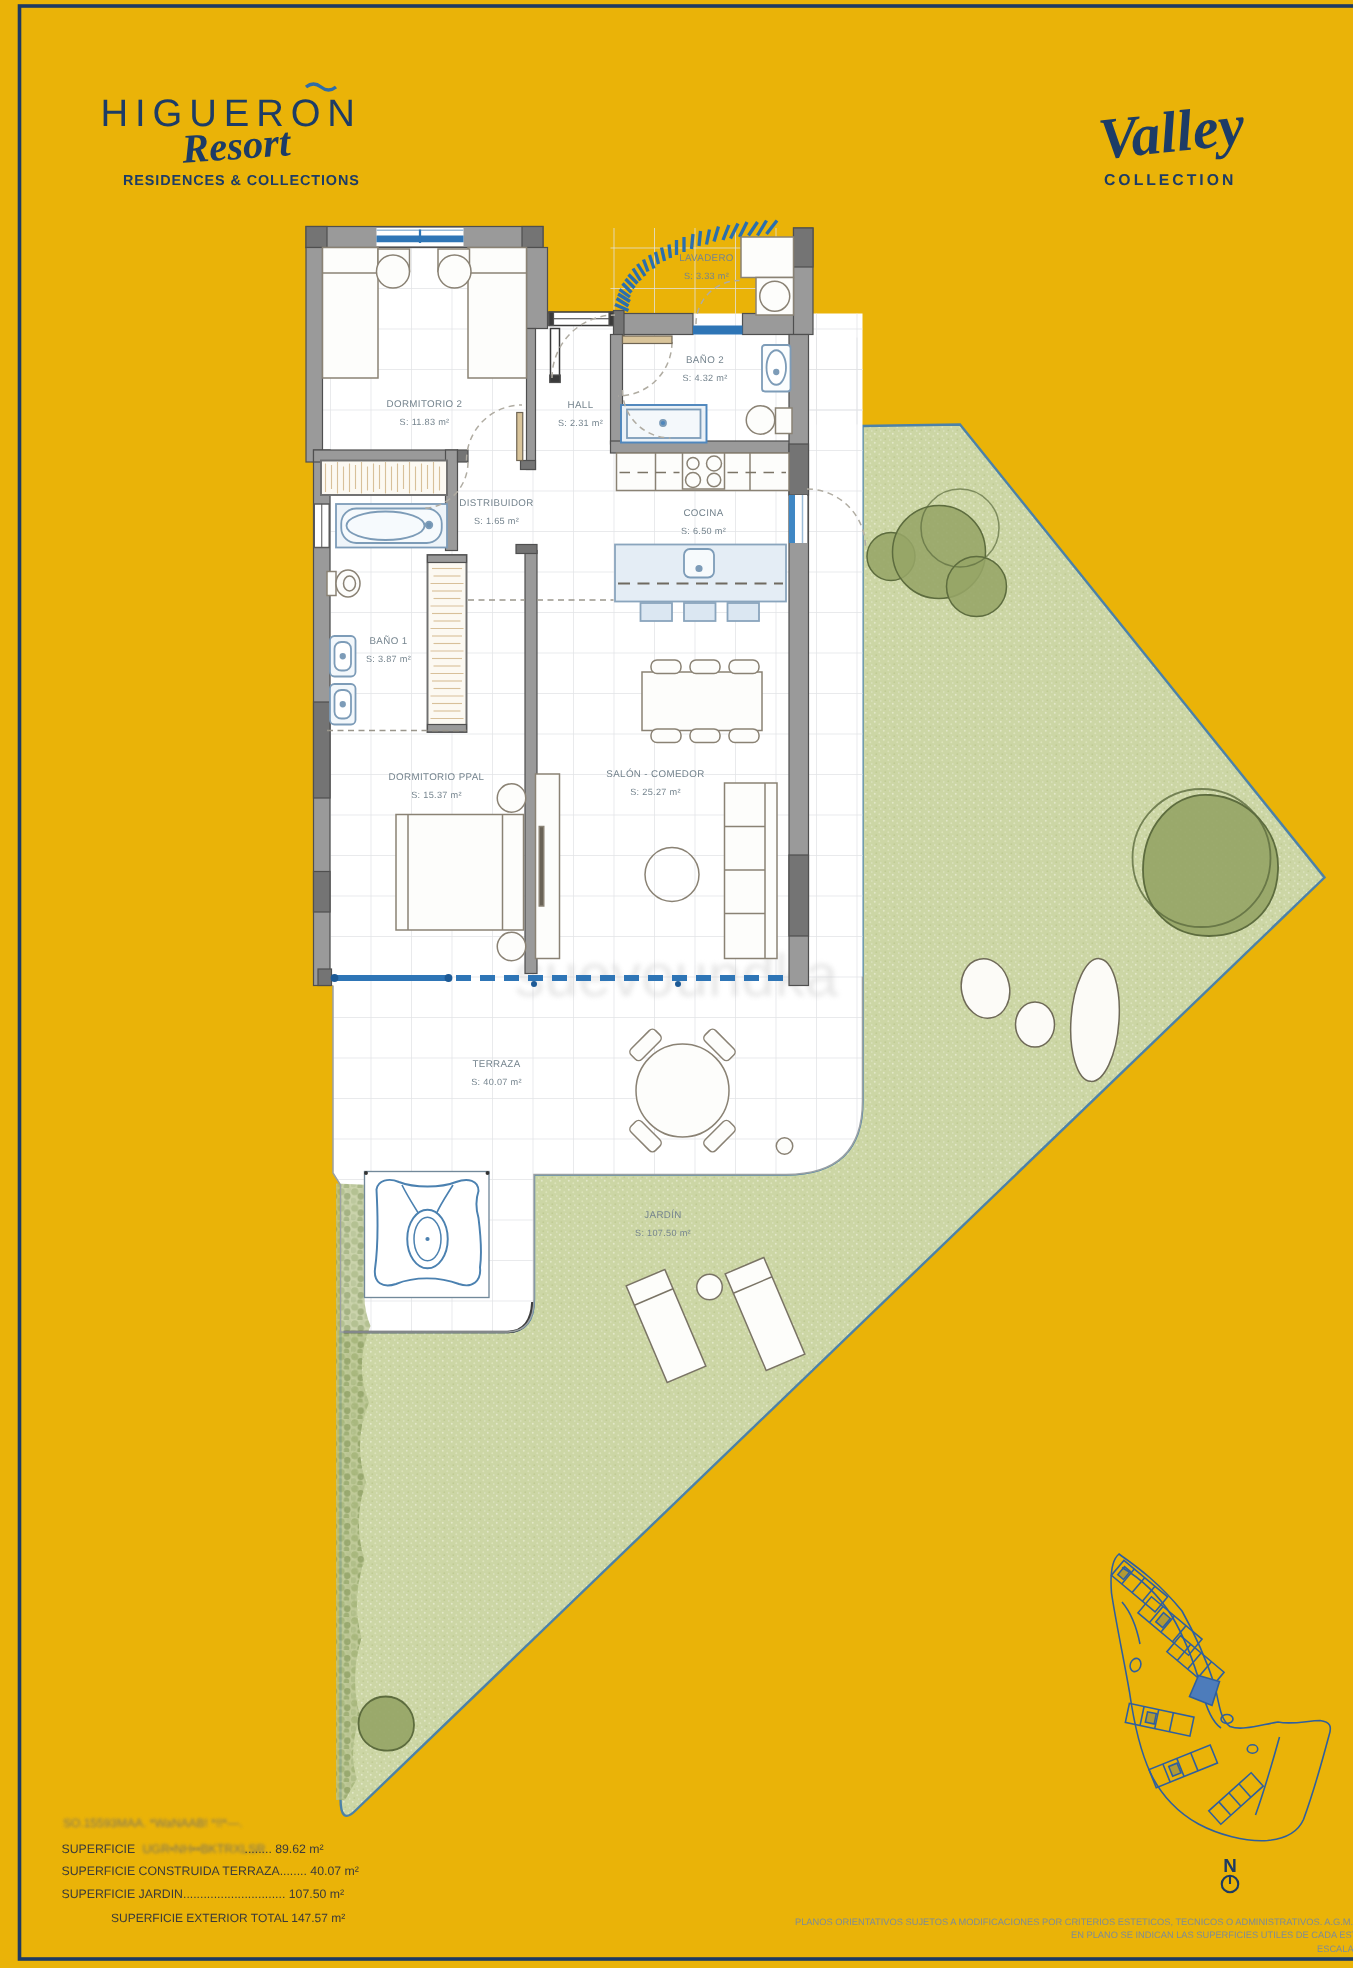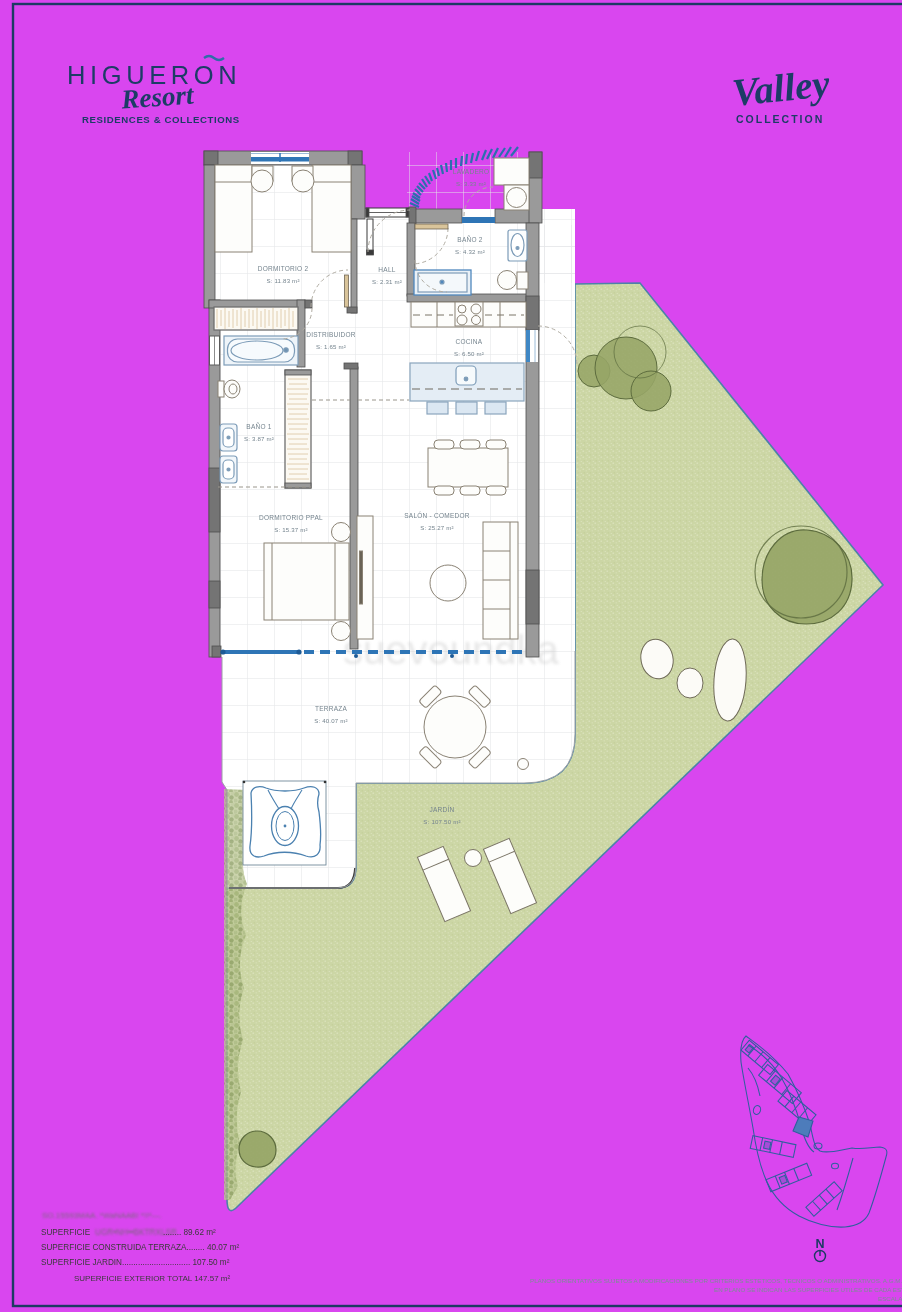--- a/index.html
+++ b/index.html
@@ -1,16 +1,16 @@
 <!DOCTYPE html>
 <html><head>
 <meta charset="utf-8">
 <style>
 html,body{margin:0;padding:0;background:#ffffff;}
-#page{position:relative;width:902px;height:1312px;background:#d946ef;overflow:hidden;font-family:"Liberation Sans",sans-serif;}
+#page{position:relative;width:902px;height:1312px;background:#eab308;overflow:hidden;font-family:"Liberation Sans",sans-serif;}
 svg{display:block;}
 </style>
 </head>
 <body>
 <div id="page">
 <svg width="902" height="1312" viewBox="0 0 902 1312">
 <defs>
 <pattern id="grid" width="27" height="27" patternUnits="userSpaceOnUse" x="220" y="165">
   <path d="M27,0 L0,0 0,27" fill="none" stroke="#e2e4e6" stroke-width="1"></path>
 </pattern>

